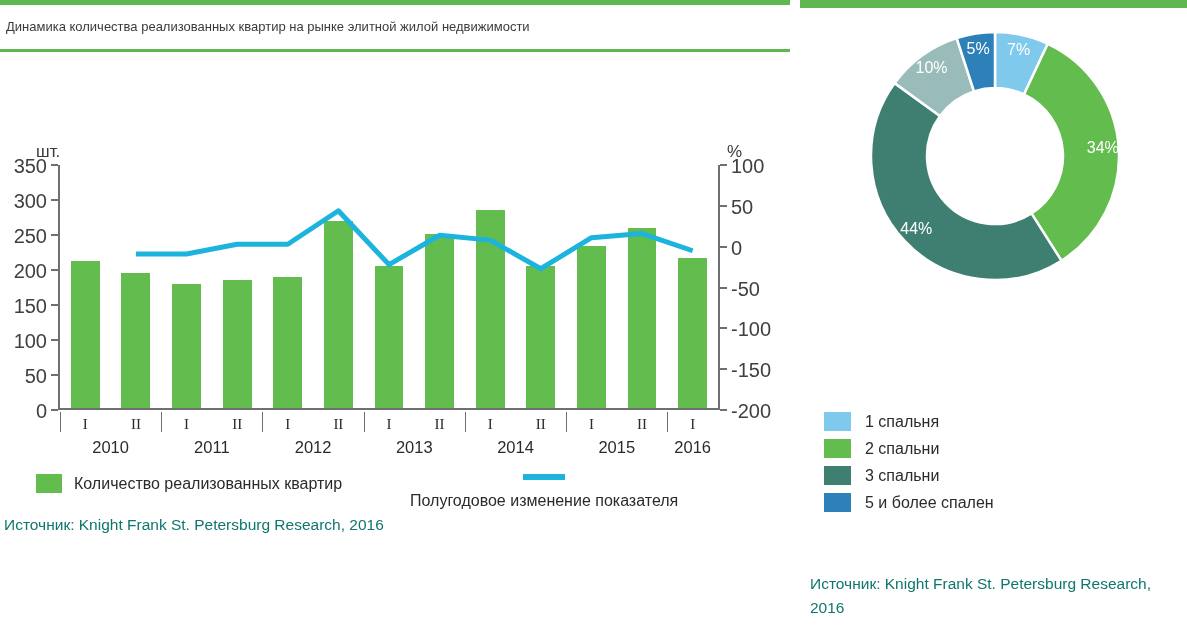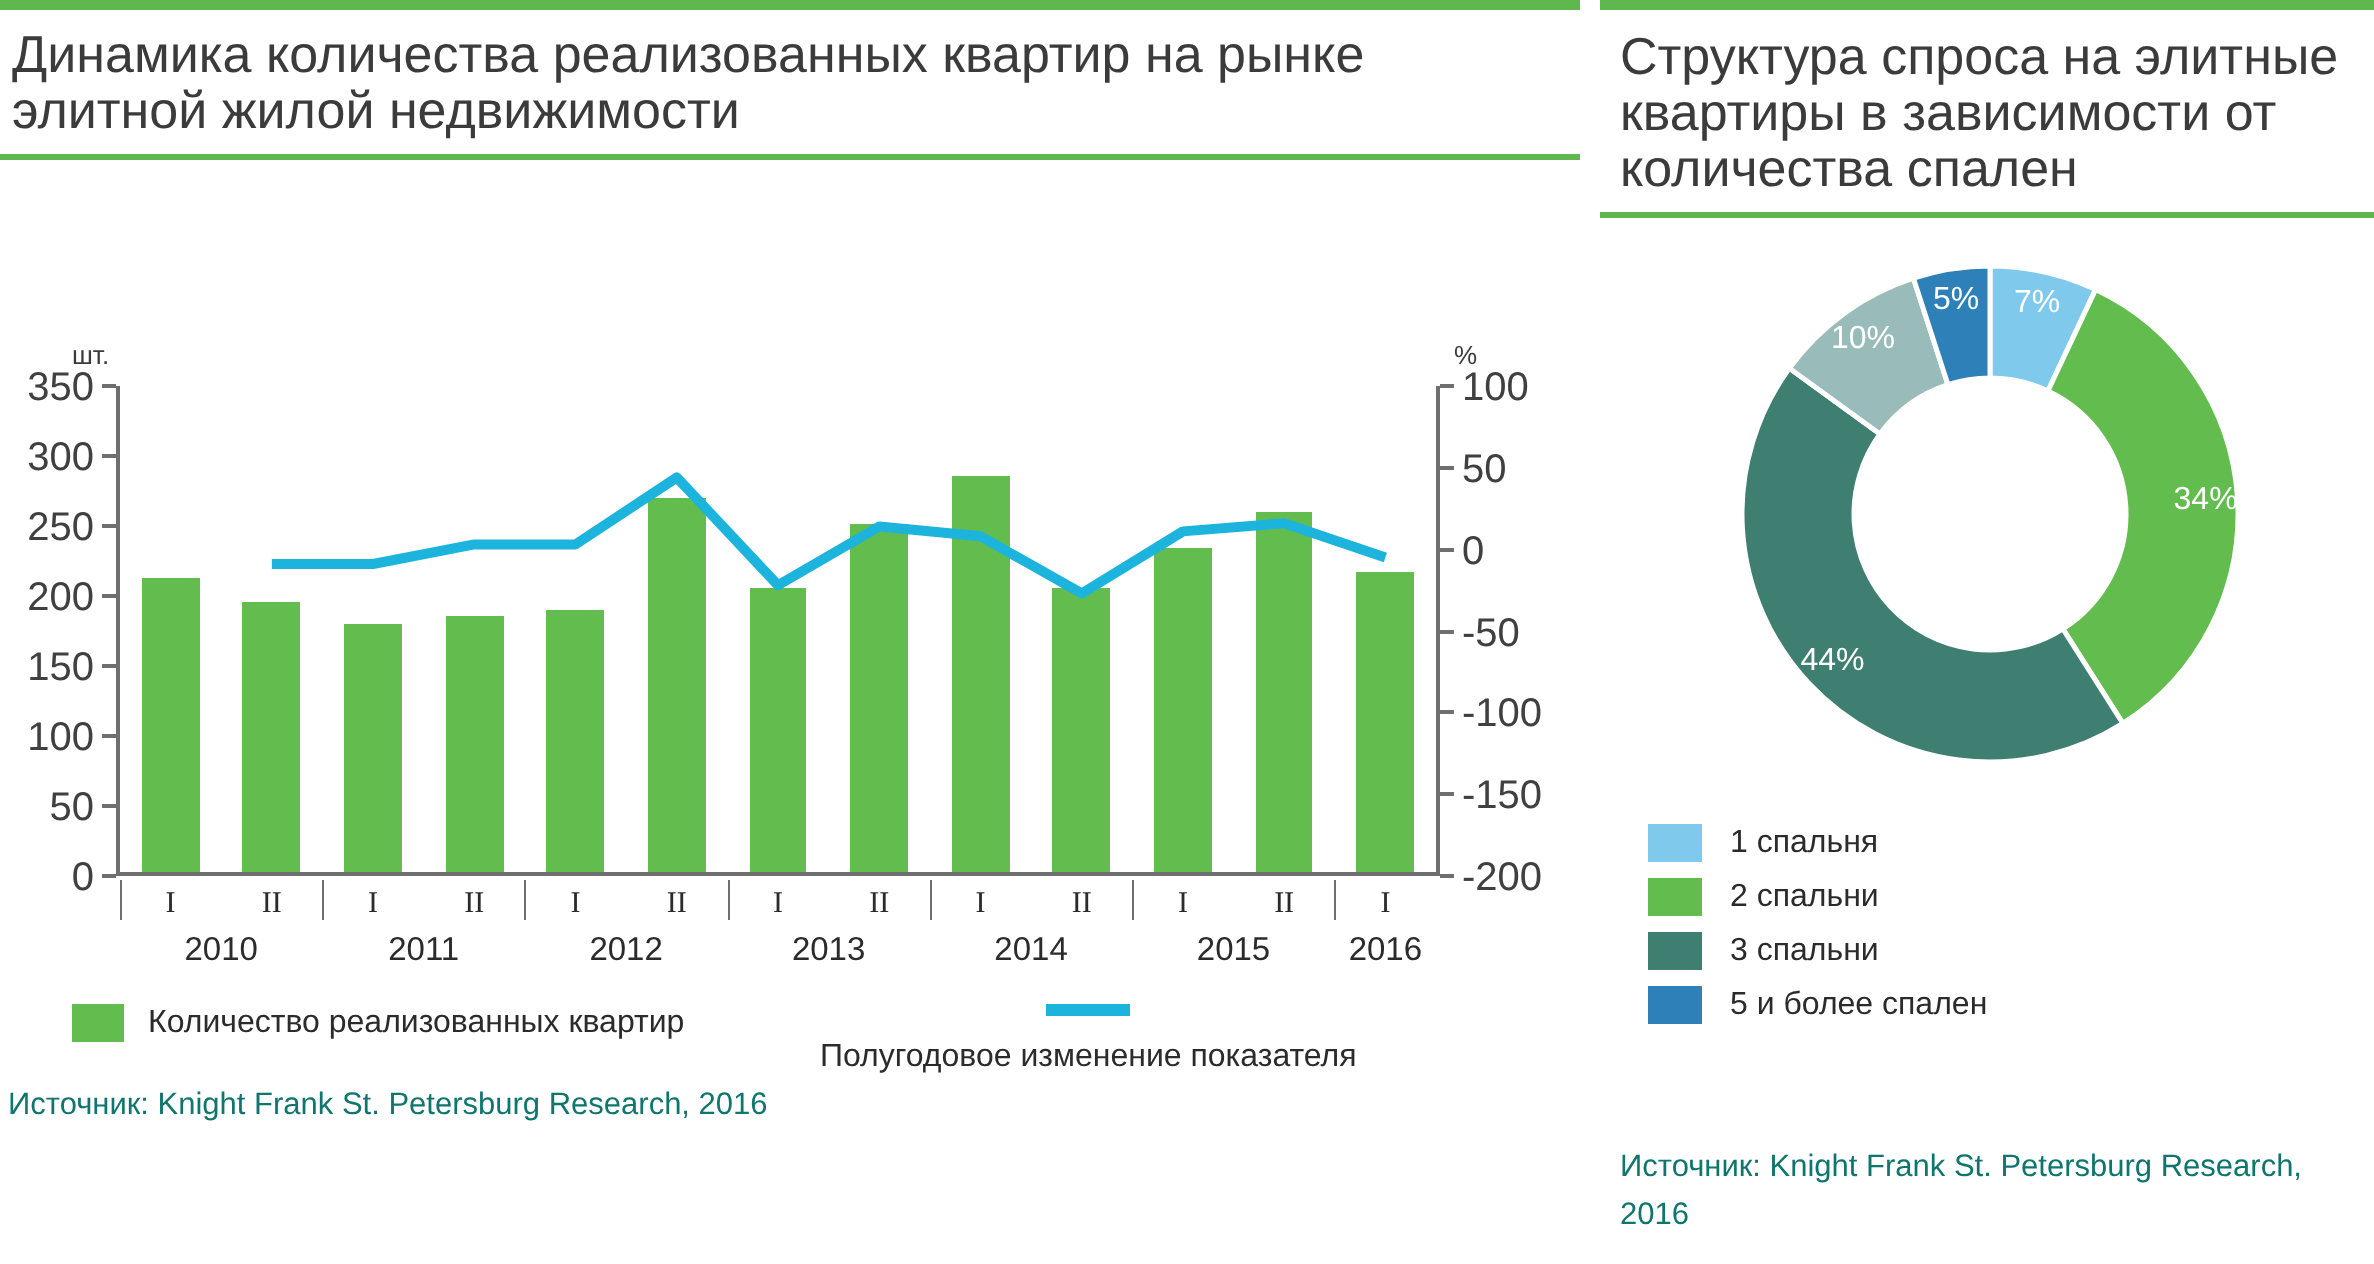--- a/index.html
+++ b/index.html
@@ -39,21 +39,21 @@
   .rule-top {
     height: 5px;
     background: #5fb84f;
   }
   .rule-bottom {
     height: 3px;
     background: #5fb84f;
   }
 
   .panel-title {
-    font-size: 26px;
+    font-size: 13px;
     line-height: 28px;
     color: #3b3b3b;
     font-weight: 400;
     padding: 8px 14px 8px 2px;
   }
   .panel-left .panel-title {
     margin-left: 4px;
     padding-right: 40px;
   }
   .panel-right .panel-title {
@@ -63,21 +63,21 @@
 
   
   .chart-area {
     position: relative;
     width: 790px;
     height: 310px;
   }
 
   .axis-unit {
     position: absolute;
-    font-size: 13px;
+    font-size: 17px;
     color: #3b3b3b;
   }
   .unit-left  { left: 36px; top: 90px; }
   .unit-right { left: 727px; top: 90px; }
 
   .plot {
     position: absolute;
     left: 58px;
     top: 113px;
     width: 662px;
@@ -380,21 +380,20 @@
             <span>Полугодовое изменение показателя</span>
           </div>
         </div>
 
       <div class="source source-left">Источник: Knight Frank St. Petersburg Research, 2016</div>
     </div>
   </div>
 
   <div class="panel-right">
     <div class="rule-top"></div>
-    <div class="panel-title">Структура спроса на элитные квартиры в зависимости от количества спален</div>
     <div class="rule-bottom"></div>
 
     <div class="donut-wrap">
       <svg class="donut-svg" id="donutSvg" width="280" height="280" viewBox="0 0 280 280">
           <path d="M 140 16 A 124 124 0 0 1 192.79663215406902 27.80144549421358 L 168.95299182642495 78.47176043231067 A 68 68 0 0 0 140 72 Z" fill="#7fc9ec" stroke="#ffffff" stroke-width="2.5"></path>
           <text x="163.5594700708266" y="34.60098971061528" class="slice-label">7%</text>
           <path d="M 192.79663215406902 27.80144549421358 A 124 124 0 0 1 206.44252257739558 244.69666276224987 L 176.43622205857176 197.41429893413704 A 68 68 0 0 0 168.95299182642495 78.47176043231067 Z" fill="#63bc4e" stroke="#ffffff" stroke-width="2.5"></path>
           <text x="247.78688667025332" y="133.21862389083418" class="slice-label">34%</text>
           <path d="M 206.44252257739558 244.69666276224987 A 124 124 0 0 1 39.6818926975065 67.11462871573335 L 84.98684438250356 100.03060284411183 A 68 68 0 0 0 176.43622205857176 197.41429893413704 Z" fill="#3f7f72" stroke="#ffffff" stroke-width="2.5"></path>
           <text x="61.271388238487546" y="213.93108744029837" class="slice-label">44%</text>

